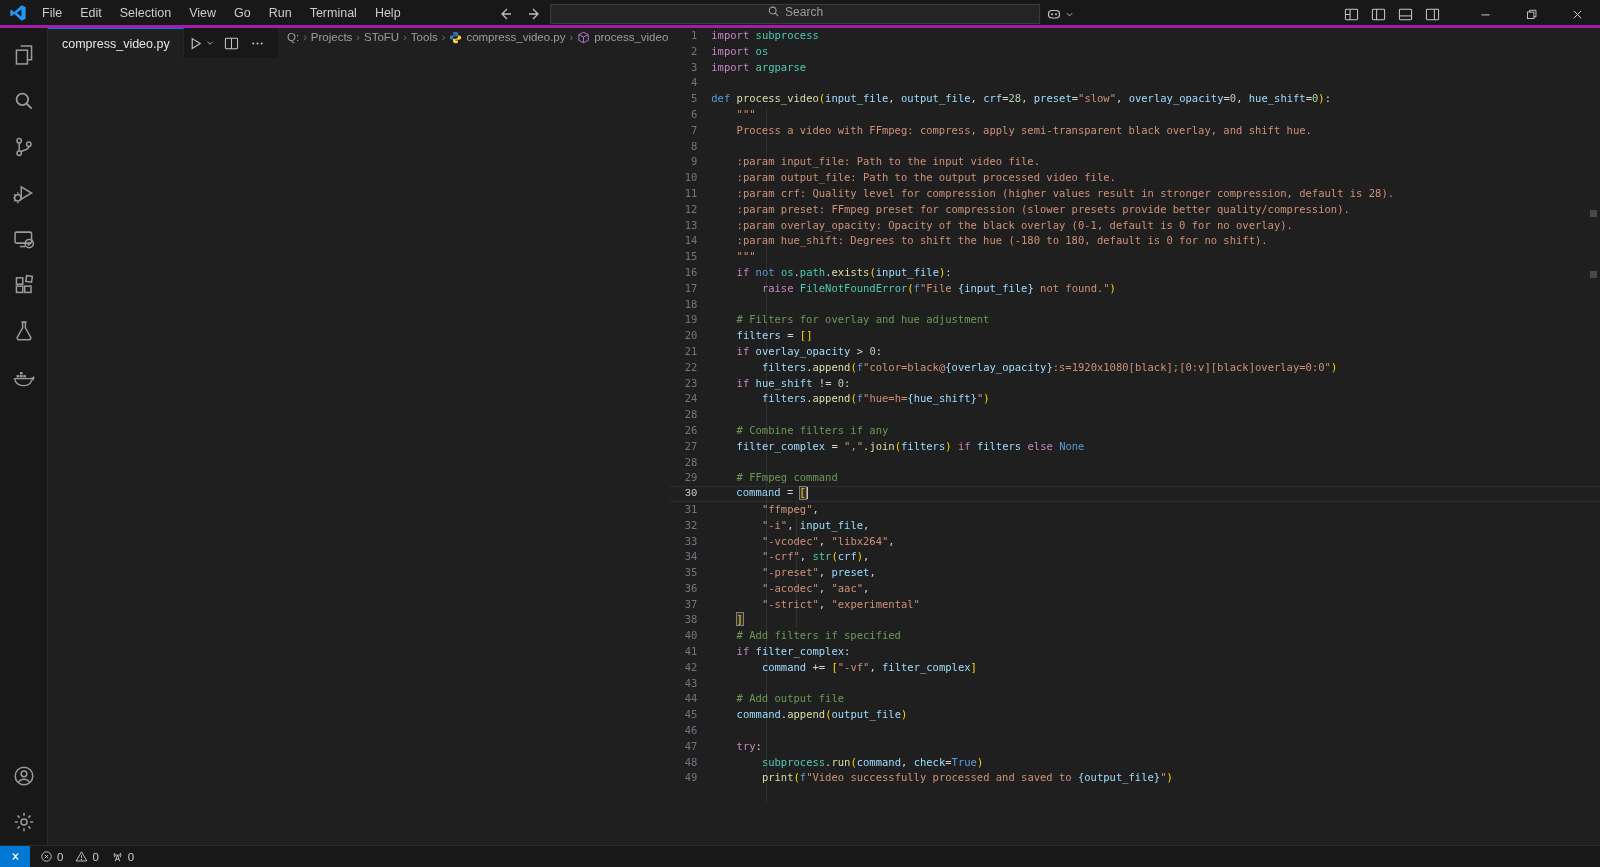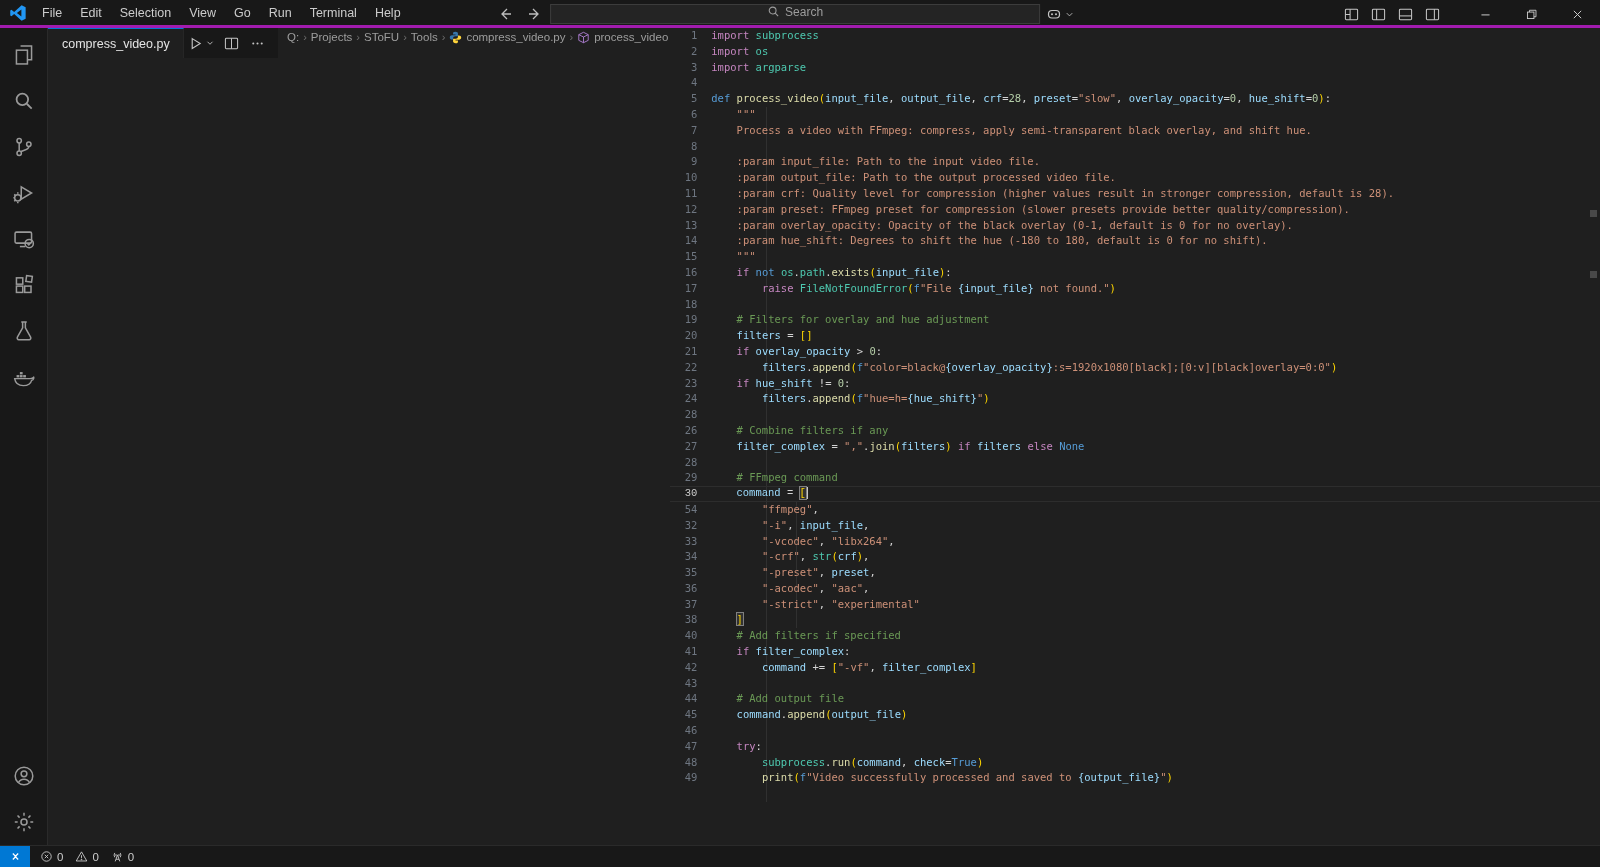--- a/index.html
+++ b/index.html
@@ -403,21 +403,21 @@
           <div class="line"><span class="num">21</span><span class="txt"><span class="tok-p">    </span><span class="tok-k">if</span><span class="tok-p"> </span><span class="tok-v">overlay_opacity</span><span class="tok-p"> &gt; </span><span class="tok-n">0</span><span class="tok-p">:</span></span></div>
           <div class="line"><span class="num">22</span><span class="txt"><span class="tok-p">        </span><span class="tok-v">filters</span><span class="tok-p">.</span><span class="tok-fn">append</span><span class="tok-y">(</span><span class="tok-b">f</span><span class="tok-s">"color=black@</span><span class="tok-v">{overlay_opacity}</span><span class="tok-s">:s=1920x1080[black];[0:v][black]overlay=0:0"</span><span class="tok-y">)</span></span></div>
           <div class="line"><span class="num">23</span><span class="txt"><span class="tok-p">    </span><span class="tok-k">if</span><span class="tok-p"> </span><span class="tok-v">hue_shift</span><span class="tok-p"> != </span><span class="tok-n">0</span><span class="tok-p">:</span></span></div>
           <div class="line"><span class="num">24</span><span class="txt"><span class="tok-p">        </span><span class="tok-v">filters</span><span class="tok-p">.</span><span class="tok-fn">append</span><span class="tok-y">(</span><span class="tok-b">f</span><span class="tok-s">"hue=h=</span><span class="tok-v">{hue_shift}</span><span class="tok-s">"</span><span class="tok-y">)</span></span></div>
           <div class="line"><span class="num">28</span><span class="txt"></span></div>
           <div class="line"><span class="num">26</span><span class="txt"><span class="tok-c">    # Combine filters if any</span></span></div>
           <div class="line"><span class="num">27</span><span class="txt"><span class="tok-p">    </span><span class="tok-v">filter_complex</span><span class="tok-p"> = </span><span class="tok-s">","</span><span class="tok-p">.</span><span class="tok-fn">join</span><span class="tok-y">(</span><span class="tok-v">filters</span><span class="tok-y">)</span><span class="tok-p"> </span><span class="tok-k">if</span><span class="tok-p"> </span><span class="tok-v">filters</span><span class="tok-p"> </span><span class="tok-k">else</span><span class="tok-p"> </span><span class="tok-b">None</span></span></div>
           <div class="line"><span class="num">28</span><span class="txt"></span></div>
           <div class="line"><span class="num">29</span><span class="txt"><span class="tok-c">    # FFmpeg command</span></span></div>
           <div class="line active"><span class="num">30</span><span class="txt"><span class="tok-p">    </span><span class="tok-v">command</span><span class="tok-p"> = </span><span class="tok-yh">[</span><span class="cursor"></span></span></div>
-          <div class="line"><span class="num">54</span><span class="txt"><span class="tok-p">        </span><span class="tok-s">"ffmpeg"</span><span class="tok-p">,</span></span></div>
+          <div class="line"><span class="num">31</span><span class="txt"><span class="tok-p">        </span><span class="tok-s">"ffmpeg"</span><span class="tok-p">,</span></span></div>
           <div class="line"><span class="num">32</span><span class="txt"><span class="tok-p">        </span><span class="tok-s">"-i"</span><span class="tok-p">, </span><span class="tok-v">input_file</span><span class="tok-p">,</span></span></div>
           <div class="line"><span class="num">33</span><span class="txt"><span class="tok-p">        </span><span class="tok-s">"-vcodec"</span><span class="tok-p">, </span><span class="tok-s">"libx264"</span><span class="tok-p">,</span></span></div>
           <div class="line"><span class="num">34</span><span class="txt"><span class="tok-p">        </span><span class="tok-s">"-crf"</span><span class="tok-p">, </span><span class="tok-t">str</span><span class="tok-y">(</span><span class="tok-v">crf</span><span class="tok-y">)</span><span class="tok-p">,</span></span></div>
           <div class="line"><span class="num">35</span><span class="txt"><span class="tok-p">        </span><span class="tok-s">"-preset"</span><span class="tok-p">, </span><span class="tok-v">preset</span><span class="tok-p">,</span></span></div>
           <div class="line"><span class="num">36</span><span class="txt"><span class="tok-p">        </span><span class="tok-s">"-acodec"</span><span class="tok-p">, </span><span class="tok-s">"aac"</span><span class="tok-p">,</span></span></div>
           <div class="line"><span class="num">37</span><span class="txt"><span class="tok-p">        </span><span class="tok-s">"-strict"</span><span class="tok-p">, </span><span class="tok-s">"experimental"</span></span></div>
           <div class="line"><span class="num">38</span><span class="txt"><span class="tok-p">    </span><span class="tok-yh">]</span></span></div>
           <div class="line"><span class="num">40</span><span class="txt"><span class="tok-c">    # Add filters if specified</span></span></div>
           <div class="line"><span class="num">41</span><span class="txt"><span class="tok-p">    </span><span class="tok-k">if</span><span class="tok-p"> </span><span class="tok-v">filter_complex</span><span class="tok-p">:</span></span></div>
           <div class="line"><span class="num">42</span><span class="txt"><span class="tok-p">        </span><span class="tok-v">command</span><span class="tok-p"> += </span><span class="tok-y">[</span><span class="tok-s">"-vf"</span><span class="tok-p">, </span><span class="tok-v">filter_complex</span><span class="tok-y">]</span></span></div>

